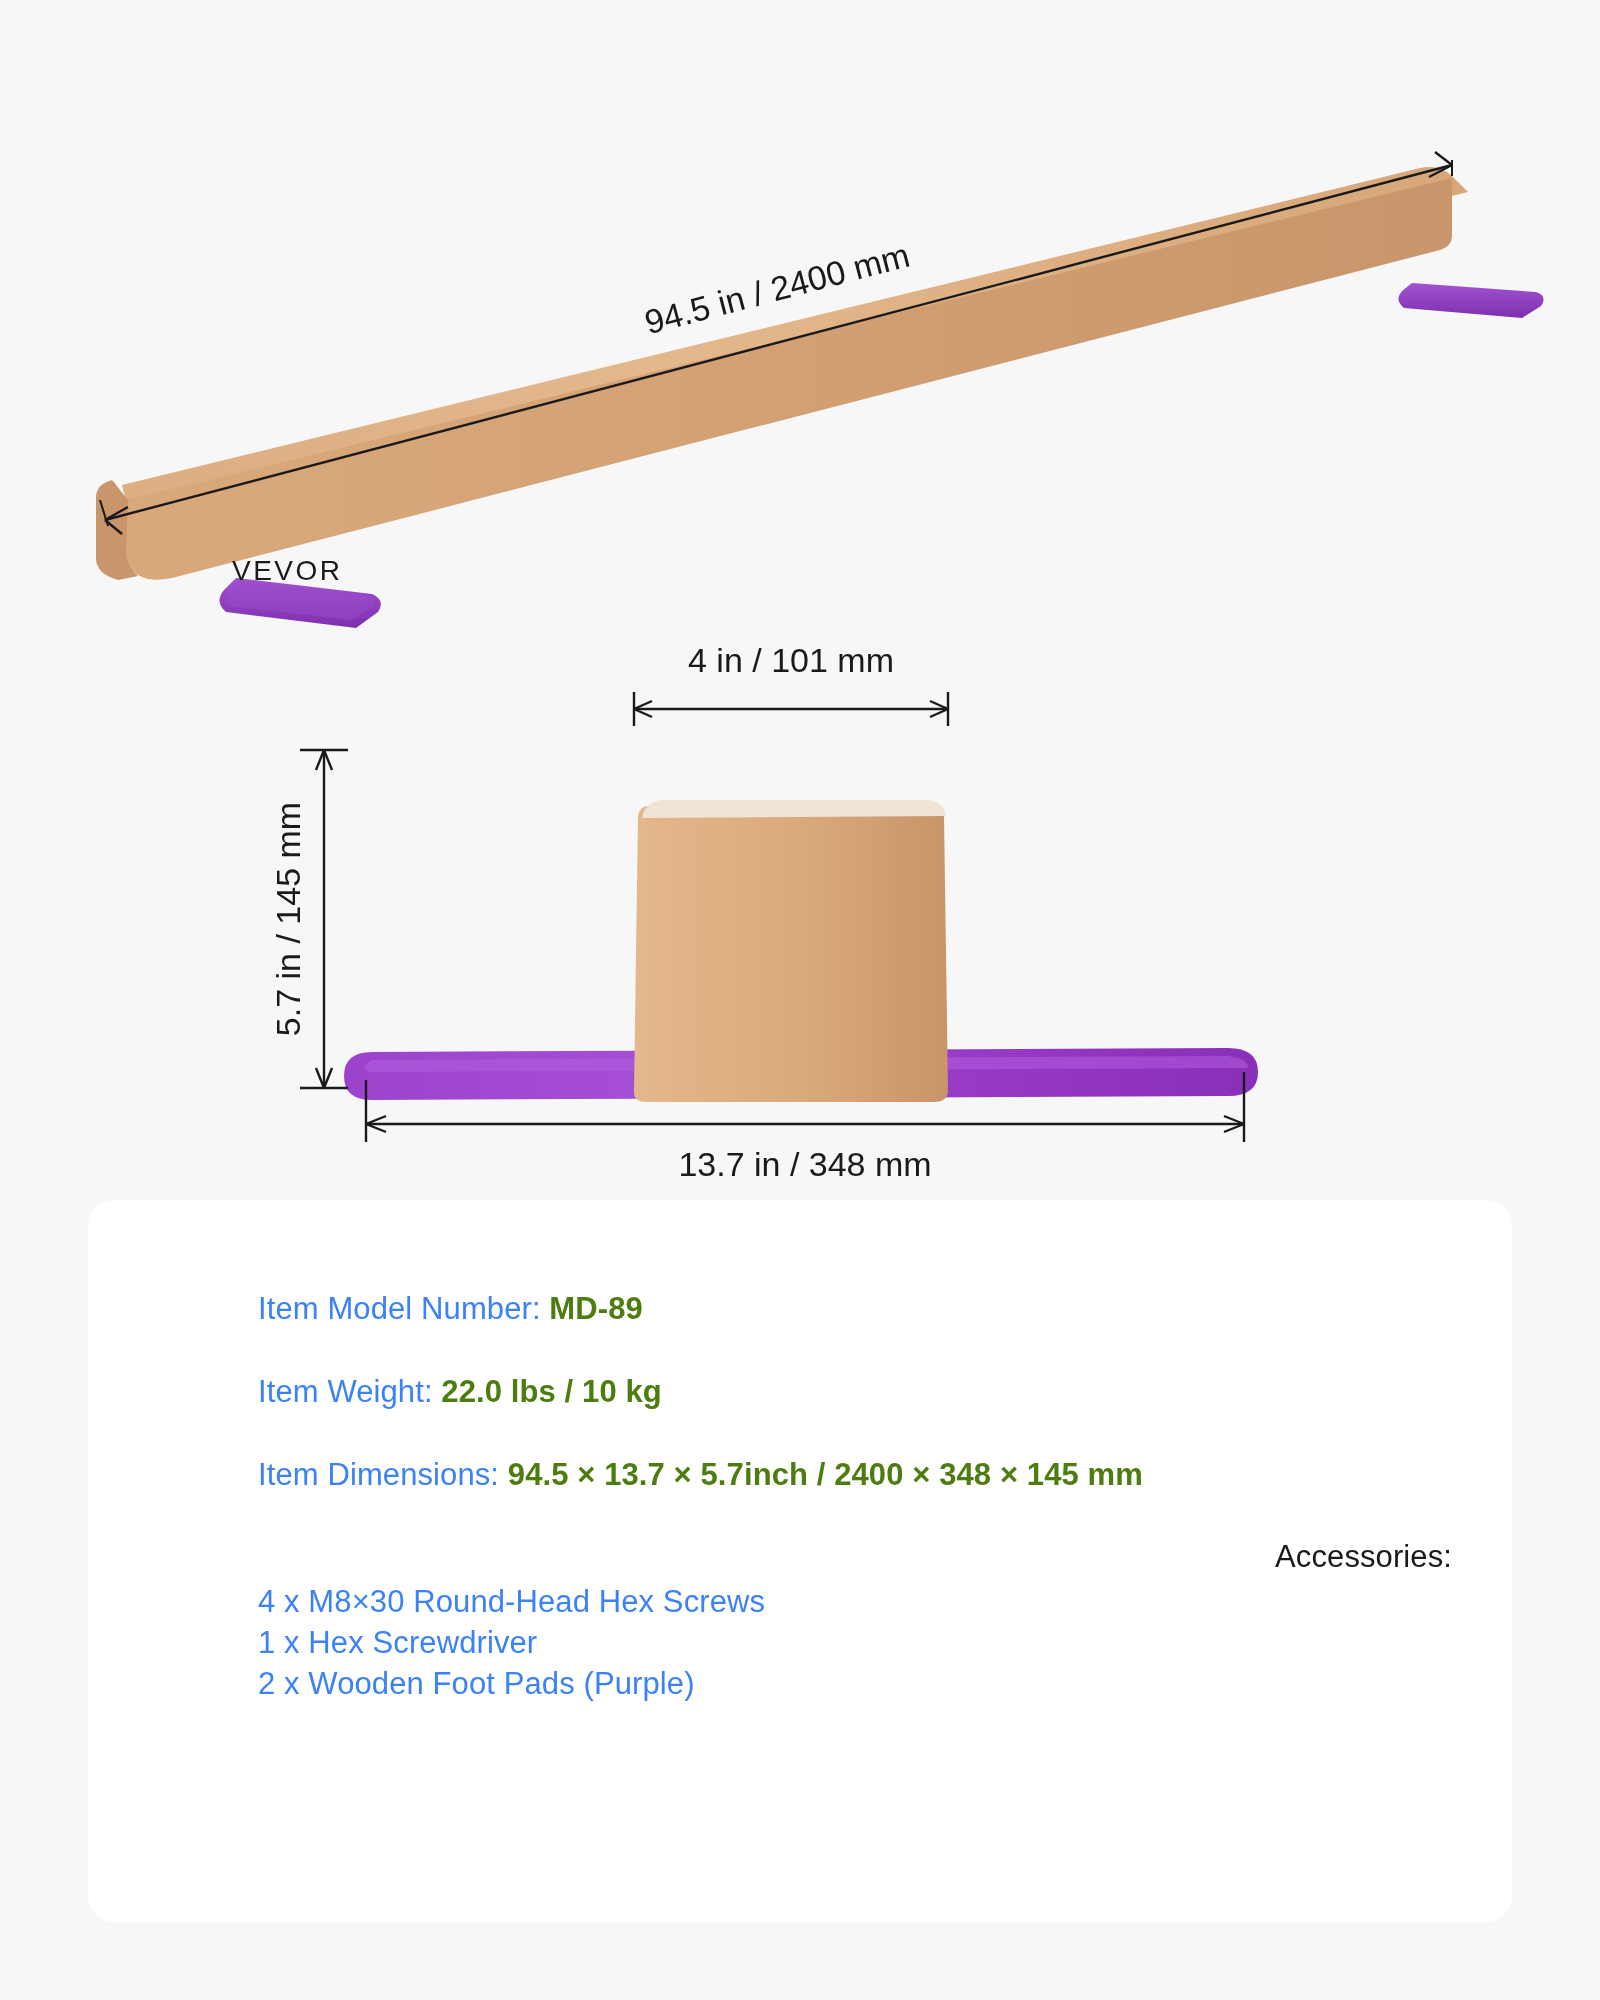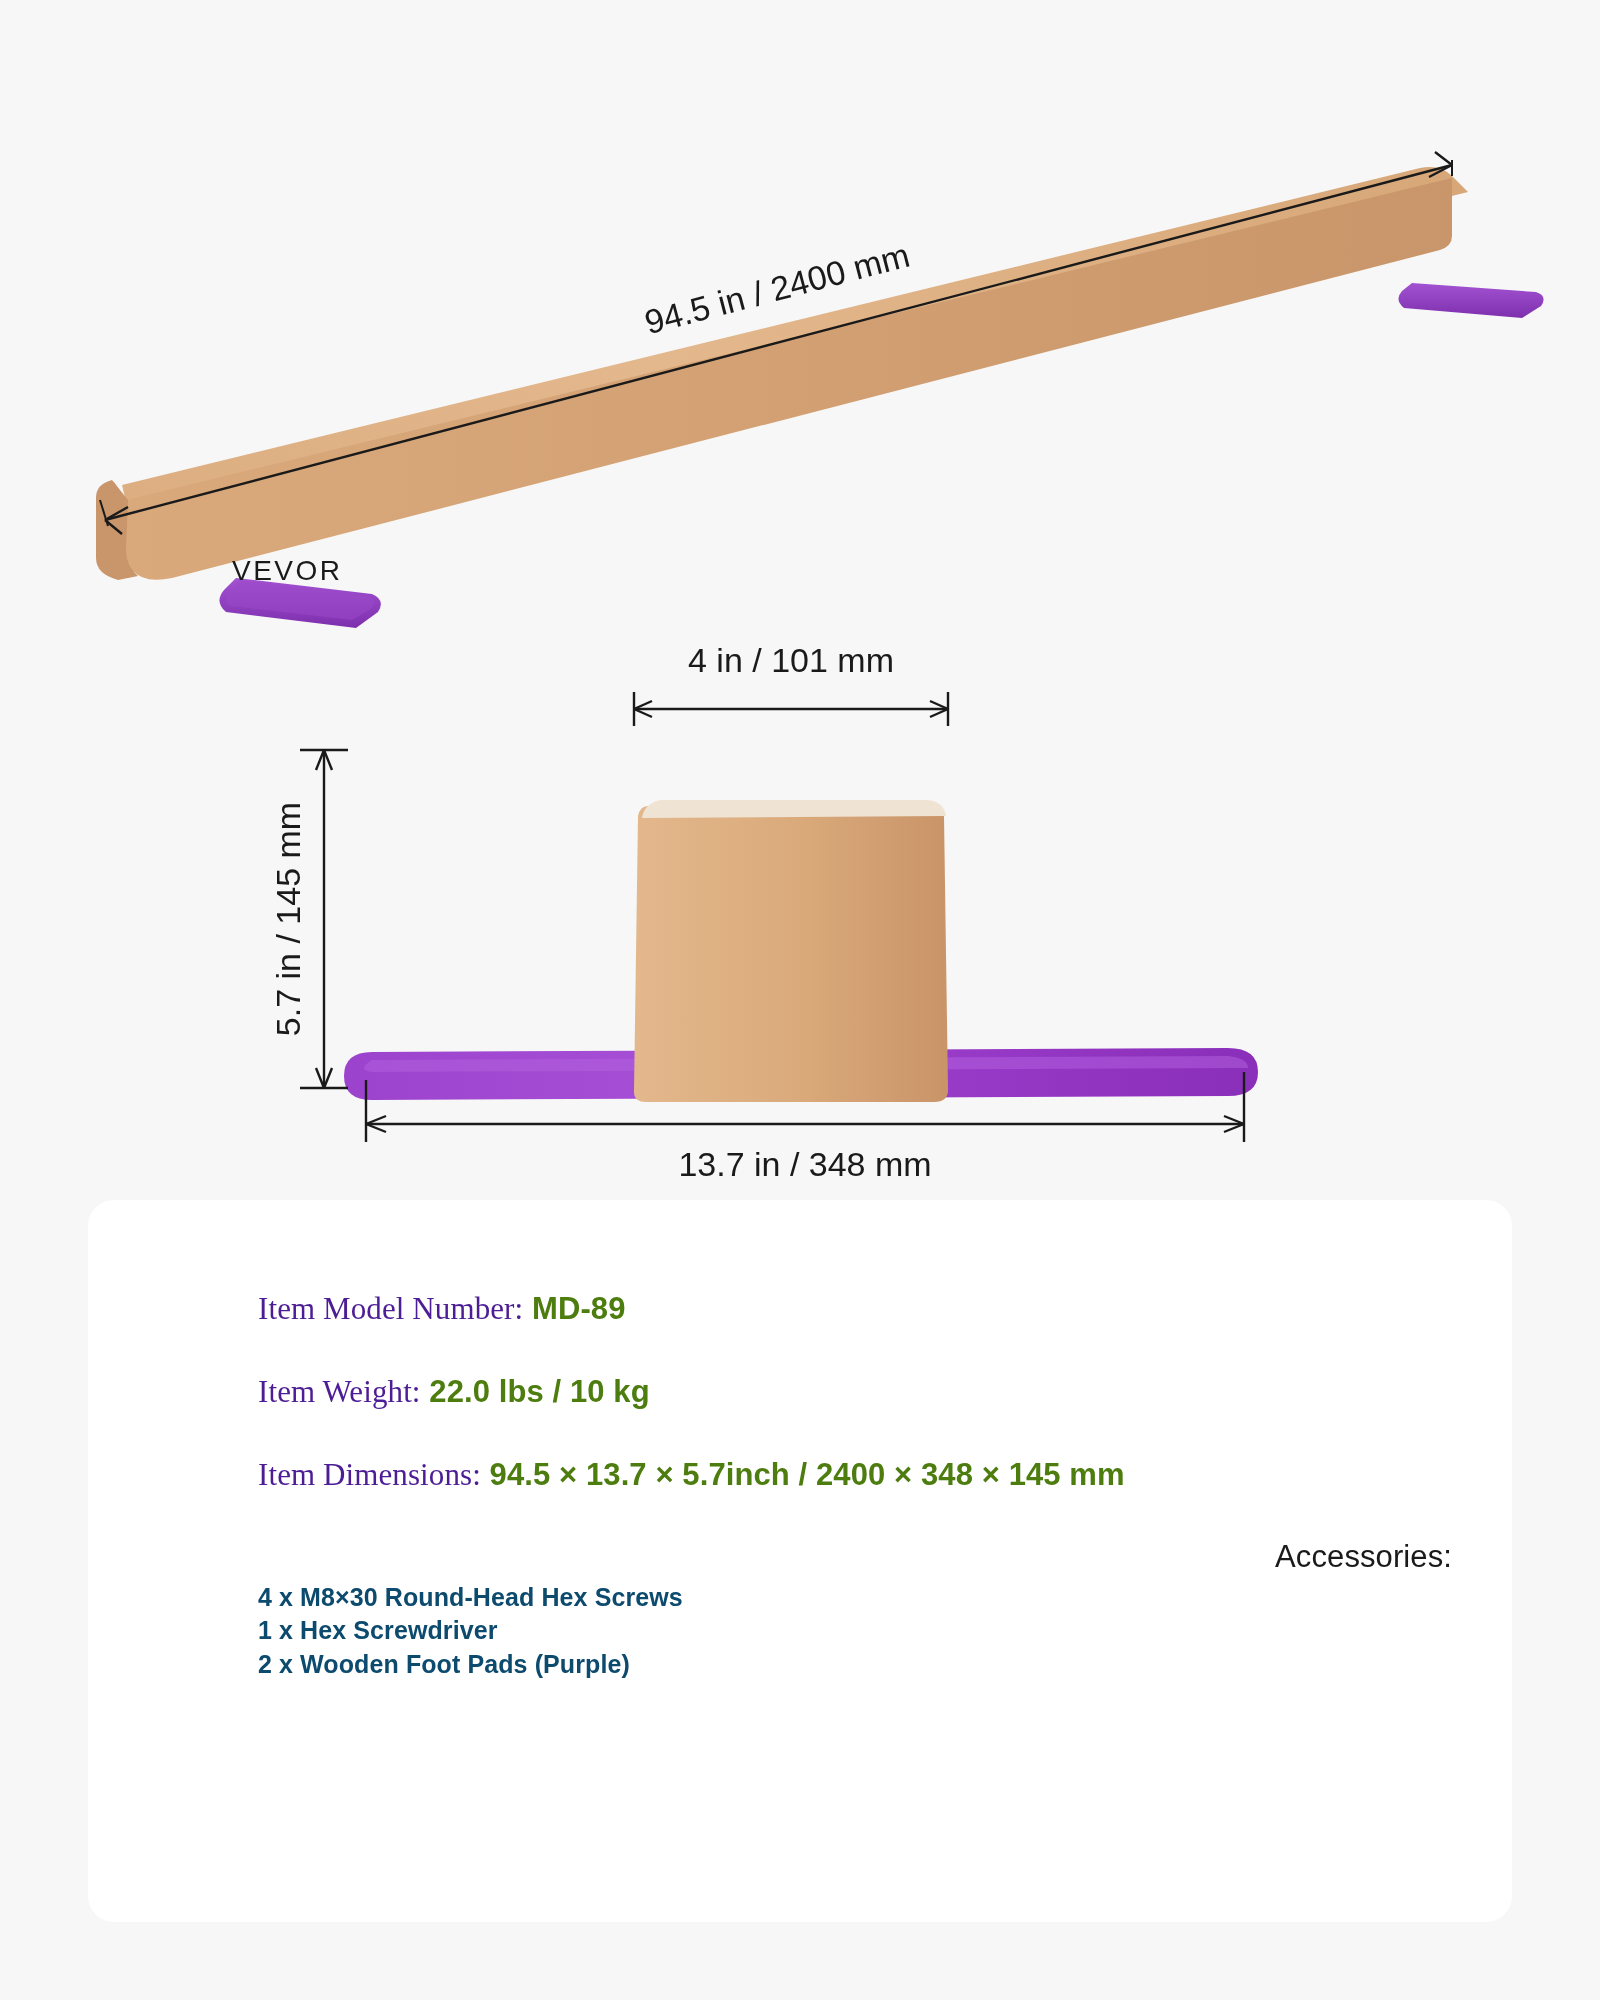--- a/index.html
+++ b/index.html
@@ -54,41 +54,40 @@
     right: 60px;
   }
   .spec-row {
     margin-bottom: 44px;
     font-size: 31px;
     line-height: 1.25;
     color: #1a1a1a;
     letter-spacing: .1px;
   }
   .spec-label {
-    color: #4c1d95;
+    color: #3b82f6;
     font-weight: 400;
-    font-family: Liberation Serif, serif;
   }
   .spec-value {
     color: #4d7c0f;
     font-weight: 700;
   }
   .acc-block {
     margin-bottom: 0;
   }
   .acc-title {
     font-size: 31px;
     color: #1a1a1a;
     margin-bottom: 4px;
     text-align: right;
   }
   .acc-item {
-    font-size: 25px;
-    color: #0c4a6e;
-    font-weight: 700;
+    font-size: 31px;
+    color: #3b82f6;
+    font-weight: 400;
     line-height: 1.33;
   }
 </style>
 </head>
 <body>
 
 <svg id="product-top" viewBox="0 0 1600 700">
   <defs>
     <linearGradient id="gTop" x1="0" y1="0" x2="1" y2="0">
       <stop offset="0%" stop-color="#dcae82"></stop>

